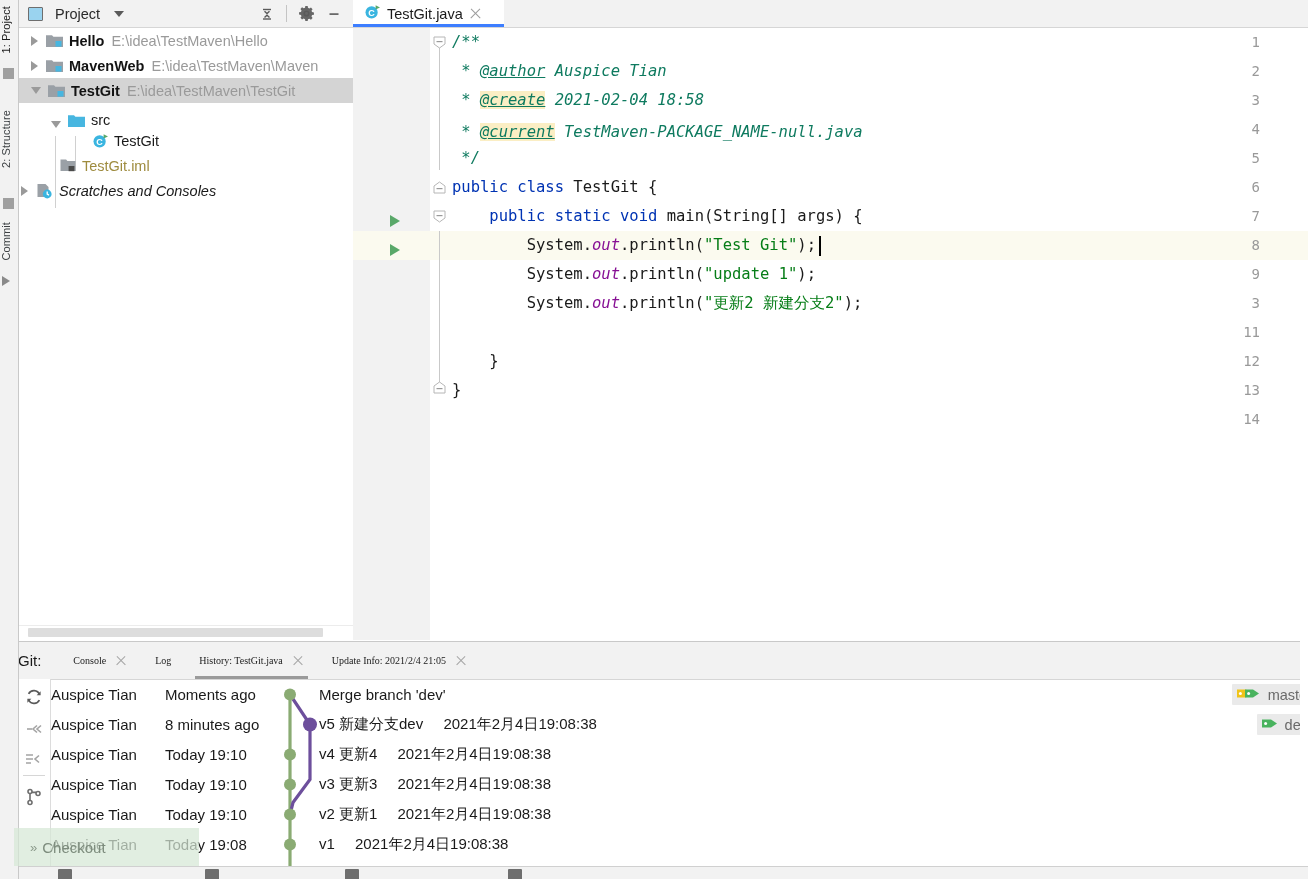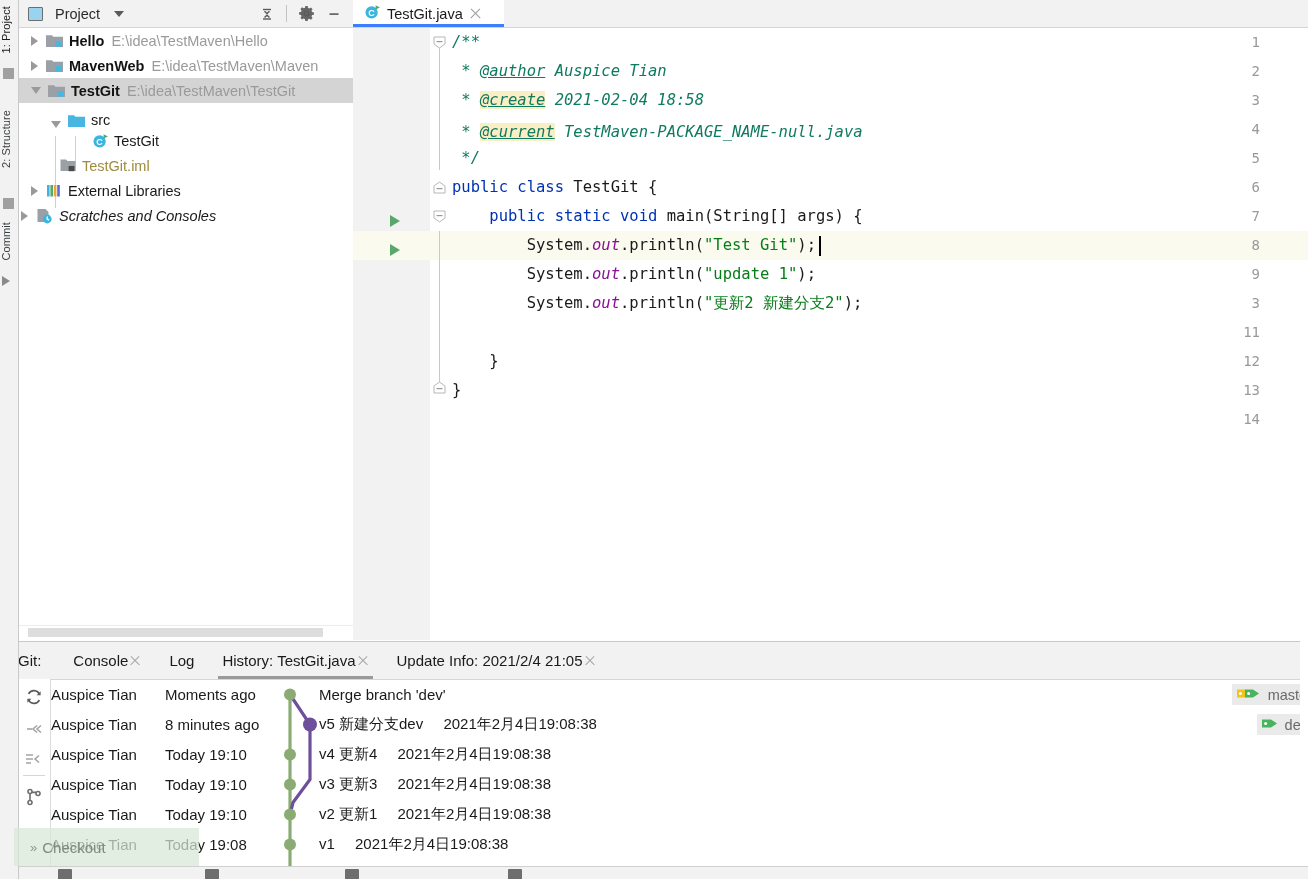--- a/index.html
+++ b/index.html
@@ -176,23 +176,24 @@
     position: absolute; left: 0; top: 641px; width: 1300px; height: 238px;
     background: #ffffff; border-top: 1px solid #c9c9c9;
   }
   .git-tabbar {
     position: relative; height: 37px; background: #f2f2f2;
     border-bottom: 1px solid #d6d6d6;
     display: flex; align-items: center; padding-left: 18px; gap: 0;
   }
   .git-label { font-size: 15px; color: #1a1a1a; margin-right: 18px; }
   .gtab {
-    position: relative; display: flex; align-items: center; gap: 1px;
-    height: 37px; padding: 0 14px; font-size: 15px; color: #1a1a1a;
+    position: relative; display: flex; align-items: center; gap: 9px;
+    height: 37px; padding: 0 14px; font-size: 10px; color: #1a1a1a;
     box-sizing: border-box;
+    font-family: Liberation Serif, serif;
   }
   .gtab.active:after {
     content: ""; position: absolute; left: 10px; right: 10px; bottom: 0; height: 3px;
     background: #9a9a9a;
   }
   .gtab .xclose { width: 12px; height: 12px; opacity: .45; }
   .gtab .xclose:before, .gtab .xclose:after { width: 12px; top: 5.5px; }
 
   .git-side {
     position: absolute; left: 18px; top: 37px; width: 32px; bottom: 0;
@@ -353,32 +354,20 @@
         <span class="arrow-sp"></span>
         <span class="ico ico-iml" style="margin-left:7px;">
           <svg width="17" height="15" viewBox="0 0 17 15">
               <path fill="#9aa0a6" d="M0.5 1.4h5.6l1.3 1.5h8.1V13H.5z"></path>
               <rect x="8.6" y="8" width="5.8" height="5.2" fill="#4a4a4a"></rect>
             </svg>
         </span>
         <span class="lbl-iml" style="margin-left:6px;">TestGit.iml</span>
       </div>
 
-      <div class="row" style="padding-left:13px;">
-        <span class="arrow-r"></span>
-        <span class="ico ico-lib" style="margin-left:8px;">
-          <svg width="17" height="15" viewBox="0 0 17 15">
-            <rect x="1" y="2" width="2.6" height="11.5" fill="#3ab5e0"></rect>
-            <rect x="4.4" y="2" width="2.6" height="11.5" fill="#59a869"></rect>
-            <rect x="7.8" y="2" width="2.6" height="11.5" fill="#e5a83c"></rect>
-            <rect x="11.2" y="2" width="2.6" height="11.5" fill="#5b6bd8"></rect>
-          </svg>
-        </span>
-        <span class="lbl-plain" style="margin-left:6px;">External Libraries</span>
-      </div>
 
       <div class="row" style="padding-left:3px;font-style:italic;">
         <span class="arrow-r"></span>
         <span class="ico ico-scr" style="margin-left:8px;">
           <svg width="17" height="16" viewBox="0 0 17 16">
             <path fill="#9aa0a6" d="M1.5 1h8l3 3v10h-11z"></path>
             <circle cx="11.2" cy="11" r="4.4" fill="#3ab5e0"></circle>
             <path d="M11.2 8.5v2.6l1.8 1" stroke="#ffffff" stroke-width="1.3" fill="none"></path>
           </svg>
         </span>

